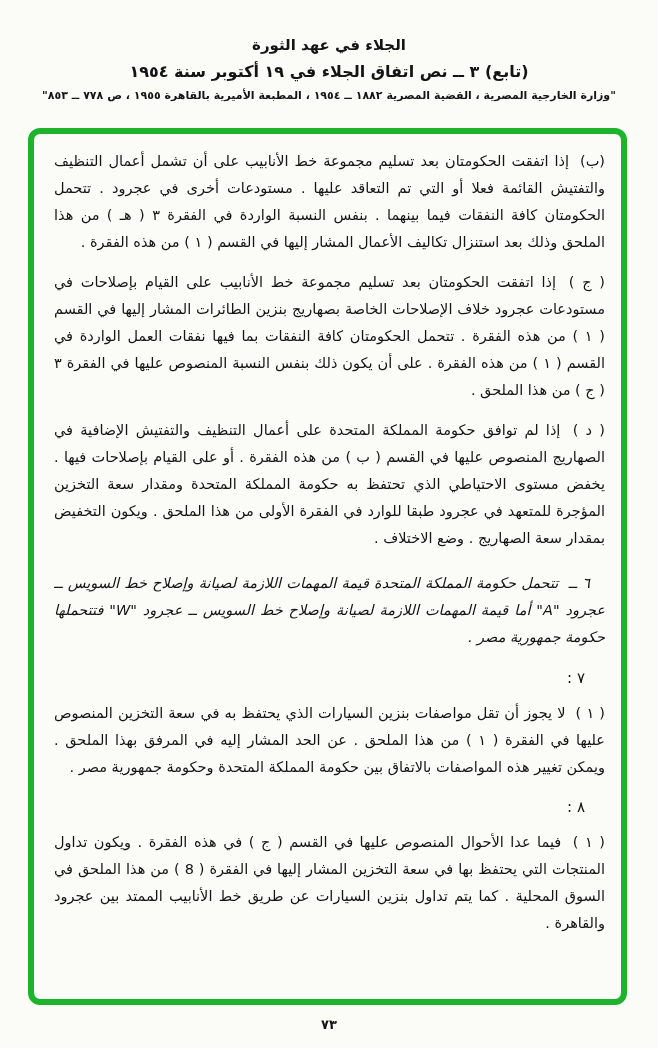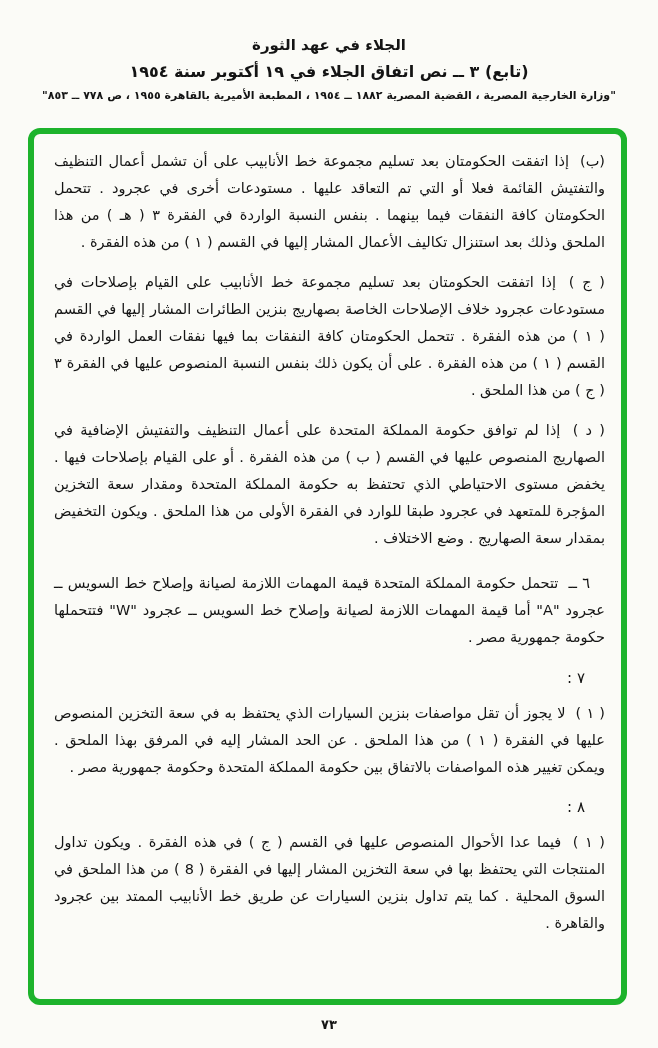--- a/index.html
+++ b/index.html
@@ -36,21 +36,21 @@
     background: transparent;
   }
 
   .para {
     font-size: 14.5px;
     line-height: 27px;
     text-align: justify;
     margin: 0 0 13px 0;
   }
   .para .marker { margin-left: 5px; }
-  .first-indent { text-indent: 15px; }
+  .first-indent { text-indent: 15px; font-style: italic; }
 
   .num-heading {
     font-size: 15px;
     line-height: 27px;
     padding-right: 20px;
     margin: 6px 0 8px 0;
     text-align: right;
     direction: rtl;
   }
 

